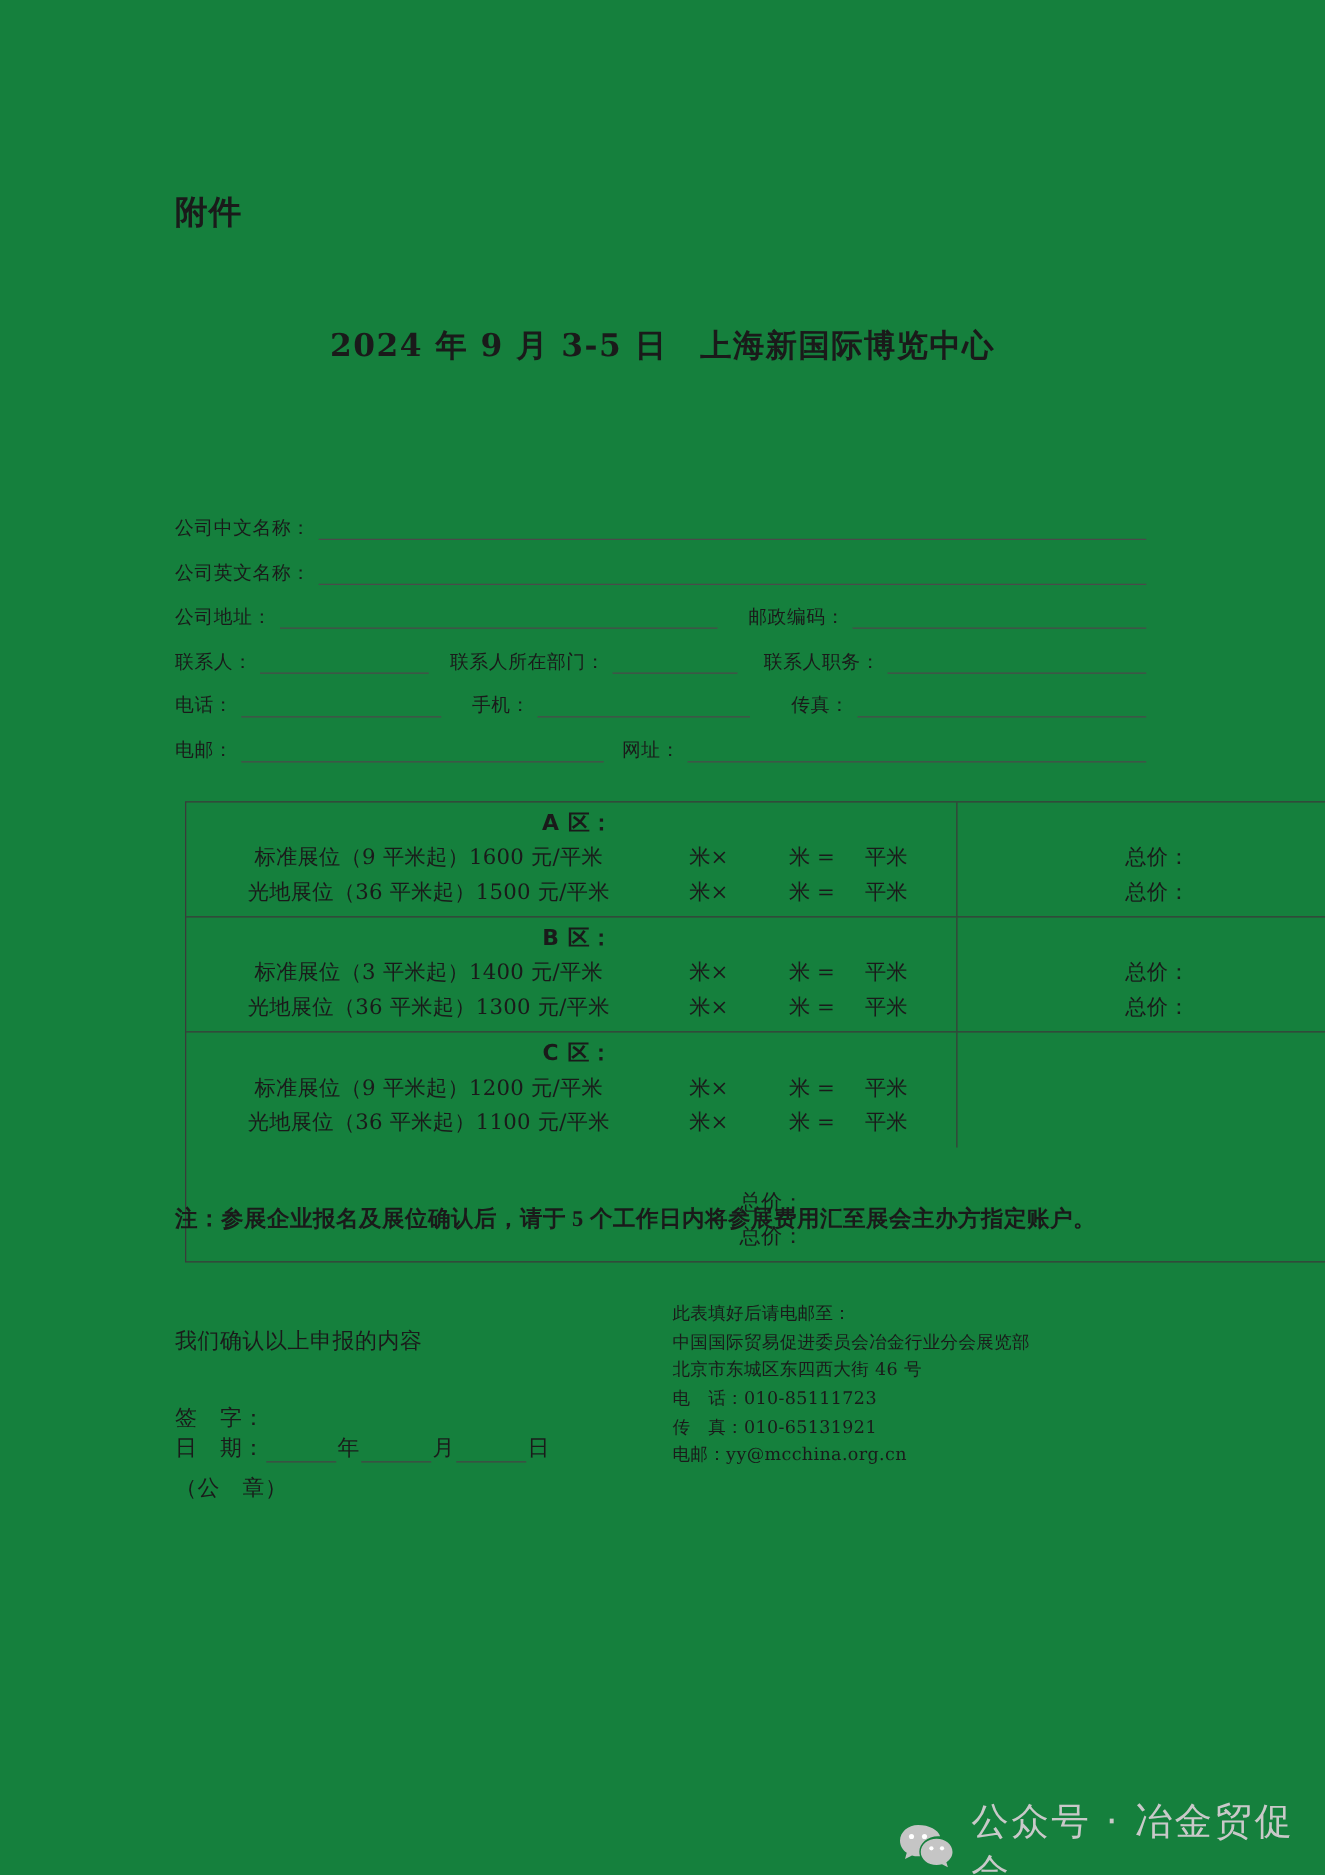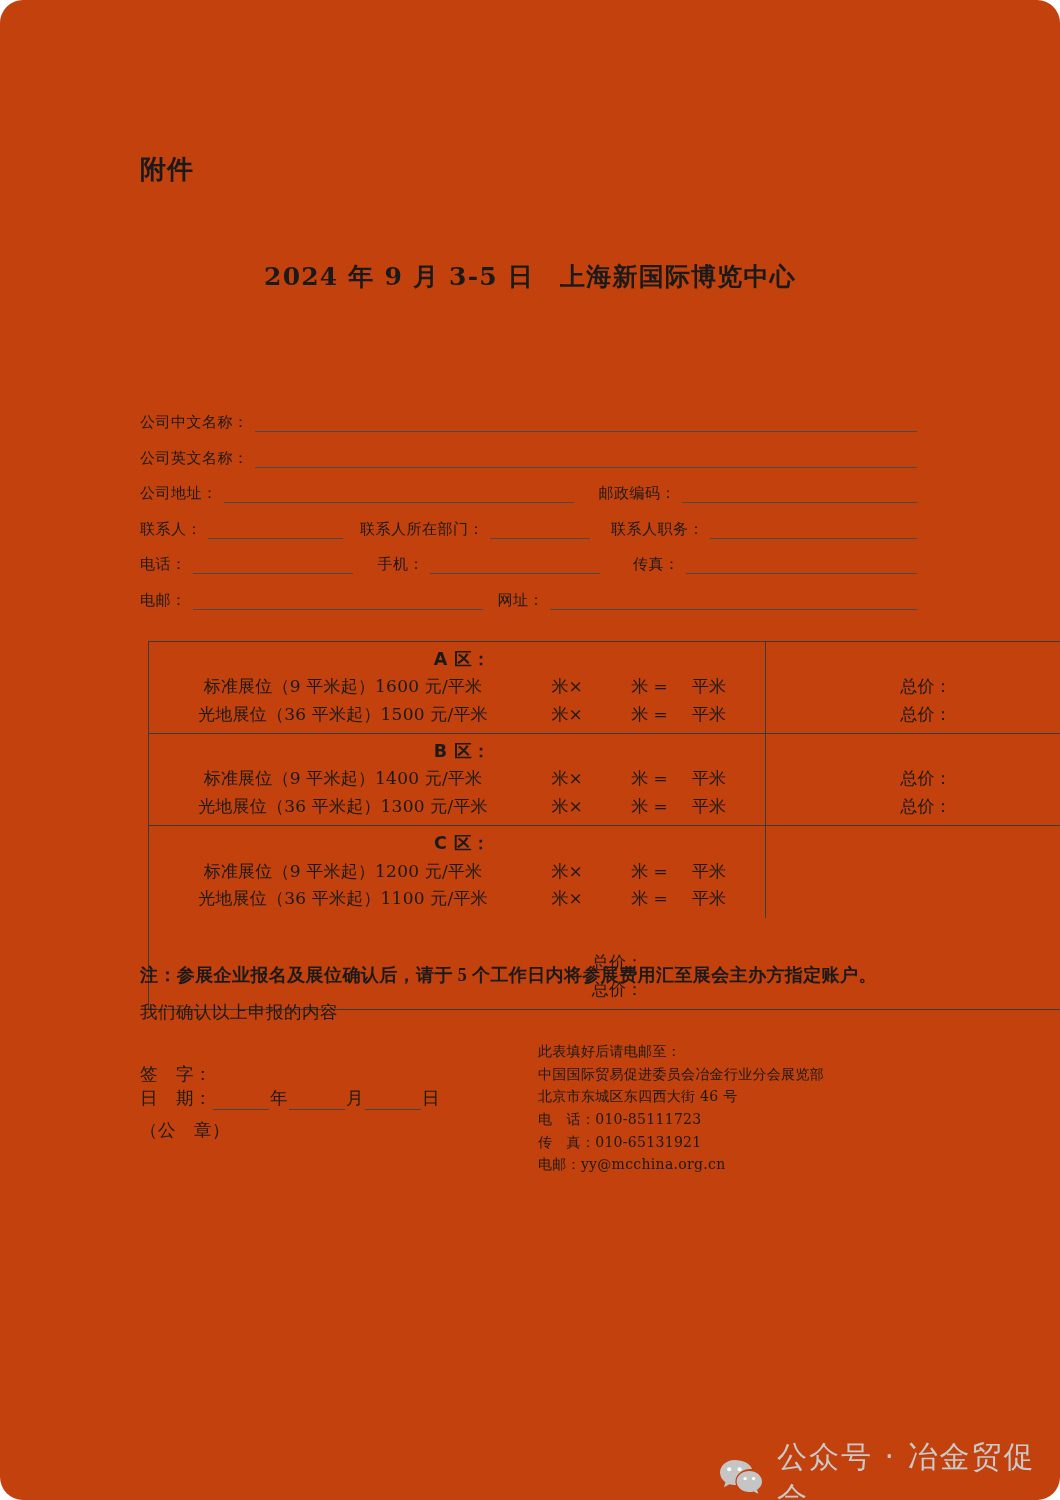--- a/index.html
+++ b/index.html
@@ -11,22 +11,21 @@
     width: 1060px;
     height: 1500px;
     position: relative;
     font-family: "DejaVu Serif", "Liberation Serif", serif;
     color: #1a1a1a;
     overflow: hidden;
   }
   .page {
     position: absolute;
     inset: 0;
-    background: #c2410c;
-    border-radius: 23px;
+    background: #15803d;
   }
 
   
   .attach-label {
     position: absolute;
     left: 140px;
     top: 152px;
     font-size: 26px;
     font-weight: 700;
     letter-spacing: 1px;
@@ -141,21 +140,21 @@
     font-size: 18px;
     font-weight: 700;
     letter-spacing: 0.4px;
     font-family: Liberation Serif, serif;
   }
 
   
   .confirm-col {
     position: absolute;
     left: 140px;
-    top: 1000px;
+    top: 1060px;
     font-size: 17.5px;
   }
   .confirm-line { letter-spacing: 0.5px; }
   .sign-line { margin-top: 38px; letter-spacing: 0.5px; }
   .date-line {
     letter-spacing: 0.5px;
     display: flex;
     align-items: flex-end;
     white-space: nowrap;
   }
@@ -273,21 +272,21 @@
         <div class="total-spacer">&nbsp;</div>
         <div class="total-row">总价：</div>
         <div class="total-row">总价：</div>
       </div>
     </div>
 
     <div class="zone">
       <div class="zone-left">
         <div class="zone-head">B 区：</div>
         <div class="booth-row">
-          <span class="booth-desc">标准展位（9 平米起）1400 元/平米</span>
+          <span class="booth-desc">标准展位（3 平米起）1400 元/平米</span>
           <span class="booth-m1">米×</span>
           <span class="booth-m2">米 =</span>
           <span class="booth-sqm">平米</span>
         </div>
         <div class="booth-row">
           <span class="booth-desc">光地展位（36 平米起）1300 元/平米</span>
           <span class="booth-m1">米×</span>
           <span class="booth-m2">米 =</span>
           <span class="booth-sqm">平米</span>
         </div>

